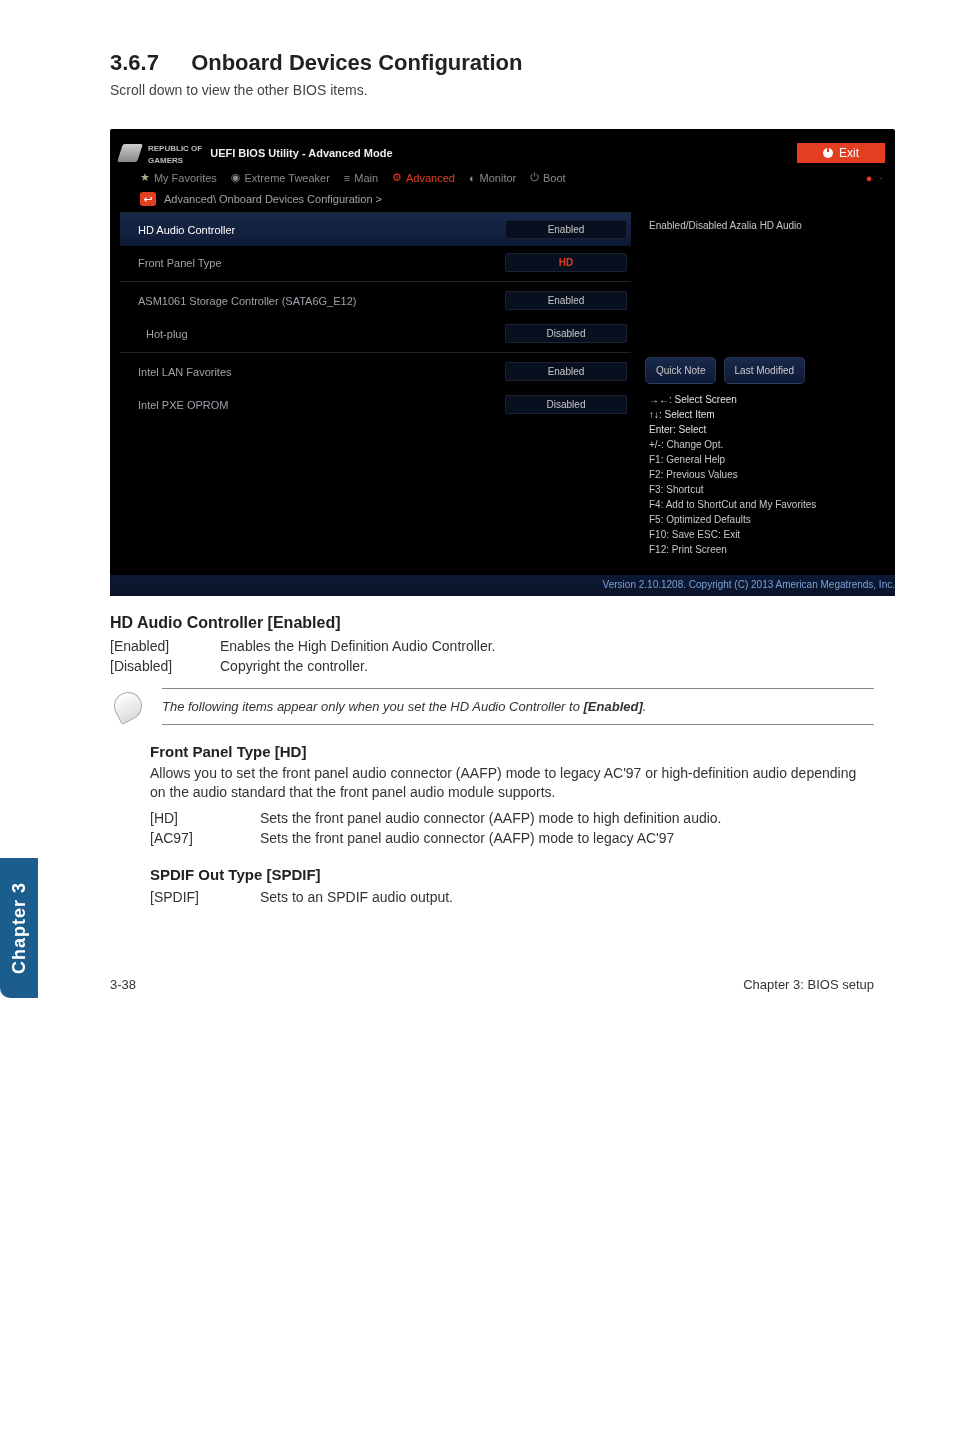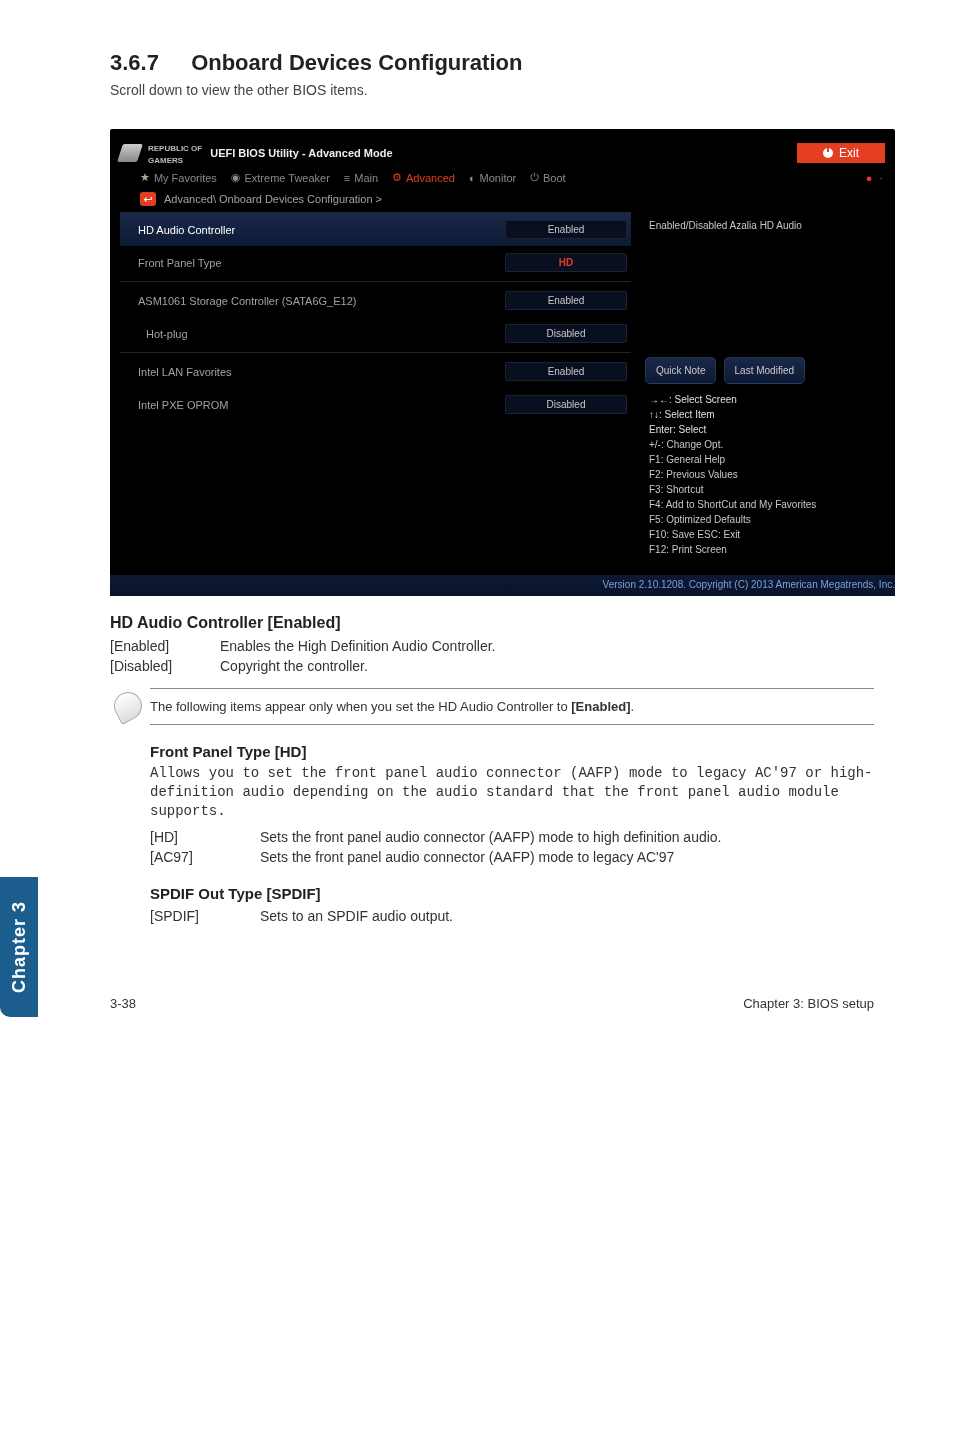--- a/index.html
+++ b/index.html
@@ -136,39 +136,39 @@
     background: linear-gradient(#0d1a35,#091228);
     padding:4px 0 6px;
     margin: 0 -10px;
   }
 
   
   h3 { font-size:16px; font-weight:bold; margin:18px 0 4px; color:#222; }
   table.defs { border-collapse:collapse; font-size:14px; color:#333; }
   table.defs td { padding: 2px 0; vertical-align:top; }
   table.defs td:first-child { width:110px; }
-  .note-row { display:flex; align-items:flex-start; margin:12px 0 10px 0; }
+  .note-row { display:flex; align-items:flex-start; gap:12px; margin:12px 0 10px 0;font-style:italic; }
   .pen-icon {
     width:40px; height:34px; flex:0 0 40px;
     position:relative;
   }
   .pen-icon::before {
     content:""; position:absolute; width:26px; height:26px;
     border:1px solid #aaa; border-radius:50% 50% 50% 2px;
     transform: rotate(-28deg); left:4px; top:4px;
     background: linear-gradient(#fff,#ddd);
   }
   .note-text {
     border-top:1px solid #888;
     border-bottom:1px solid #888;
     padding:10px 0;
     font-size:13px; color:#333; flex:1;
   }
   .indent-block { margin-left:40px; }
-  .para { font-size:14px; color:#333; line-height:1.35; margin:4px 0 6px;font-family:Liberation Mono, monospace; }
+  .para { font-size:14px; color:#333; line-height:1.35; margin:4px 0 6px; }
   strong { font-weight:bold; }
 
   
   .side-tab {
     position:absolute;
     left:0;
     bottom:14px;
     width:38px;
     height:140px;
     background:#1b5e8d;

